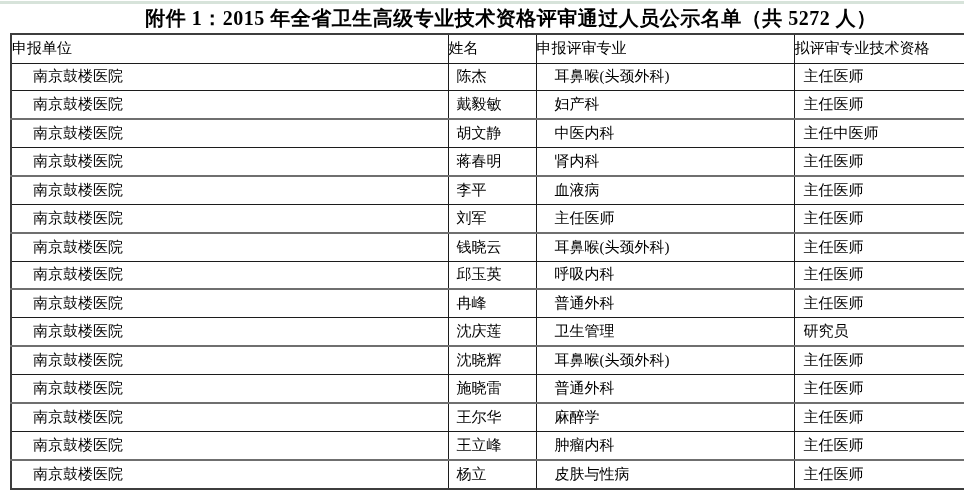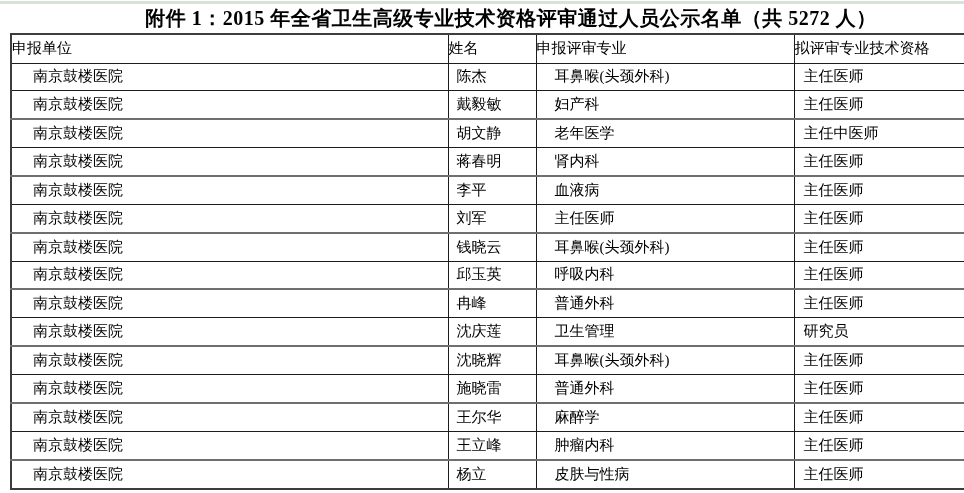--- a/index.html
+++ b/index.html
@@ -97,21 +97,21 @@
   </tr>
       <tr>
     <td>南京鼓楼医院</td>
     <td>戴毅敏</td>
     <td>妇产科</td>
     <td>主任医师</td>
   </tr>
       <tr>
     <td>南京鼓楼医院</td>
     <td>胡文静</td>
-    <td>老年医学</td>
+    <td>中医内科</td>
     <td>主任中医师</td>
   </tr>
       <tr>
     <td>南京鼓楼医院</td>
     <td>蒋春明</td>
     <td>肾内科</td>
     <td>主任医师</td>
   </tr>
       <tr>
     <td>南京鼓楼医院</td>

